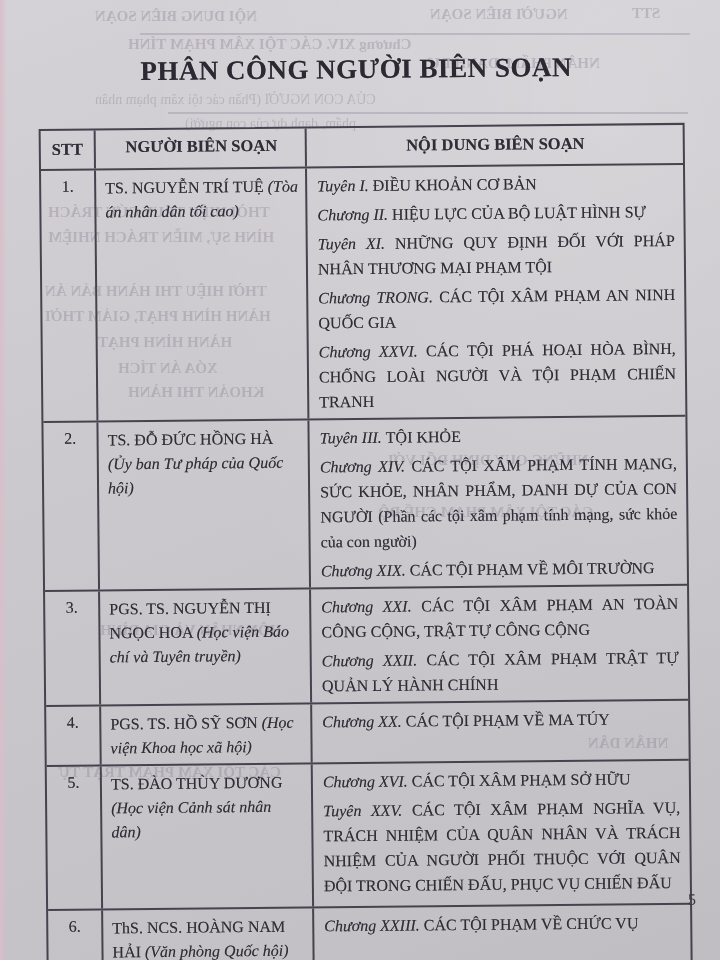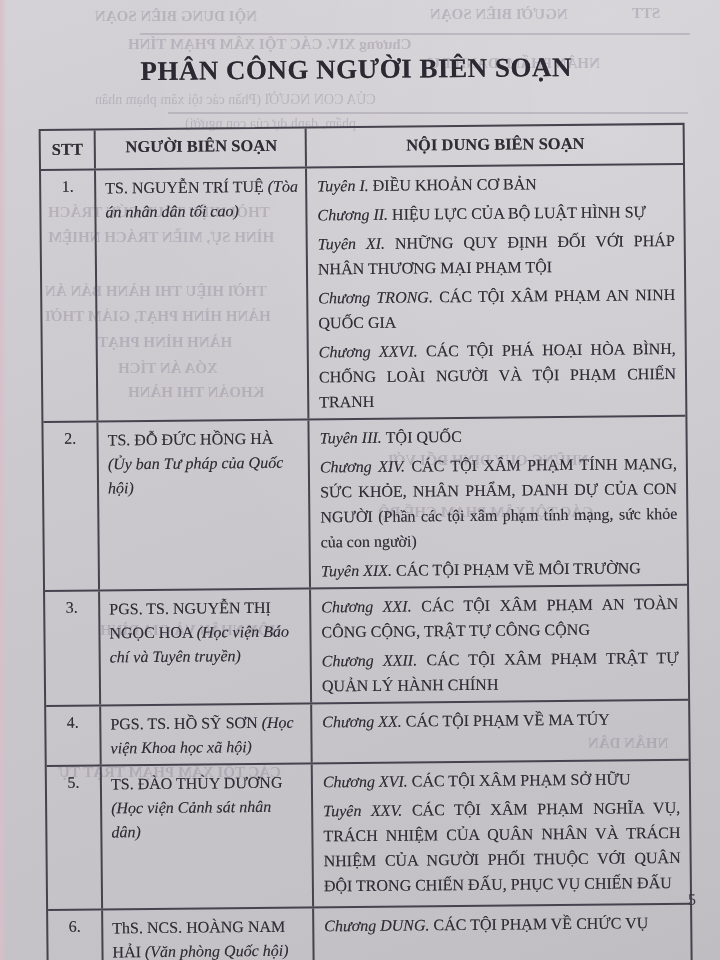--- a/index.html
+++ b/index.html
@@ -112,23 +112,23 @@
         <p class="item"><span class="chap">Chương XXVI.</span><span>CÁC TỘI PHÁ HOẠI HÒA BÌNH, CHỐNG LOÀI NGƯỜI VÀ TỘI PHẠM CHIẾN TRANH</span></p>
       </div>
     </div>
 
     <div class="tr r2">
       <div class="td td-stt">2.</div>
       <div class="td td-person">
         <span class="pname">TS. ĐỖ ĐỨC HỒNG HÀ</span><i class="paff">(Ủy ban Tư pháp của Quốc hội)</i>
       </div>
       <div class="td td-content">
-        <p class="item"><span class="chap">Tuyên III.</span><span>TỘI QUỐC</span></p>
+        <p class="item"><span class="chap">Tuyên III.</span><span>TỘI KHỎE</span></p>
         <p class="item"><span class="chap">Chương XIV.</span><span>CÁC TỘI XÂM PHẠM TÍNH MẠNG, SỨC KHỎE, NHÂN PHẨM, DANH DỰ CỦA CON NGƯỜI (Phần các tội xâm phạm tính mạng, sức khỏe của con người)</span></p>
-        <p class="item"><span class="chap">Tuyên XIX.</span><span>CÁC TỘI PHẠM VỀ MÔI TRƯỜNG</span></p>
+        <p class="item"><span class="chap">Chương XIX.</span><span>CÁC TỘI PHẠM VỀ MÔI TRƯỜNG</span></p>
       </div>
     </div>
 
     <div class="tr r3">
       <div class="td td-stt">3.</div>
       <div class="td td-person">
         <span class="pname">PGS. TS. NGUYỄN THỊ NGỌC HOA</span><i class="paff">(Học viện Báo chí và Tuyên truyền)</i>
       </div>
       <div class="td td-content">
         <p class="item"><span class="chap">Chương XXI.</span><span>CÁC TỘI XÂM PHẠM AN TOÀN CÔNG CỘNG, TRẬT TỰ CÔNG CỘNG</span></p>
@@ -156,20 +156,20 @@
         <p class="item"><span class="chap">Tuyên XXV.</span><span>CÁC TỘI XÂM PHẠM NGHĨA VỤ, TRÁCH NHIỆM CỦA QUÂN NHÂN VÀ TRÁCH NHIỆM CỦA NGƯỜI PHỐI THUỘC VỚI QUÂN ĐỘI TRONG CHIẾN ĐẤU, PHỤC VỤ CHIẾN ĐẤU</span></p>
       </div>
     </div>
 
     <div class="tr r6">
       <div class="td td-stt">6.</div>
       <div class="td td-person">
         <span class="pname">ThS. NCS. HOÀNG NAM HẢI</span><i class="paff">(Văn phòng Quốc hội)</i>
       </div>
       <div class="td td-content">
-        <p class="item"><span class="chap">Chương DUNG.</span><span>CÁC TỘI PHẠM VỀ CHỨC VỤ</span></p>
+        <p class="item"><span class="chap">Chương XXIII.</span><span>CÁC TỘI PHẠM VỀ CHỨC VỤ</span></p>
       </div>
     </div>
 
   </div>
 
   <div class="page-num">5</div>
 </div>
 
 </body></html>

